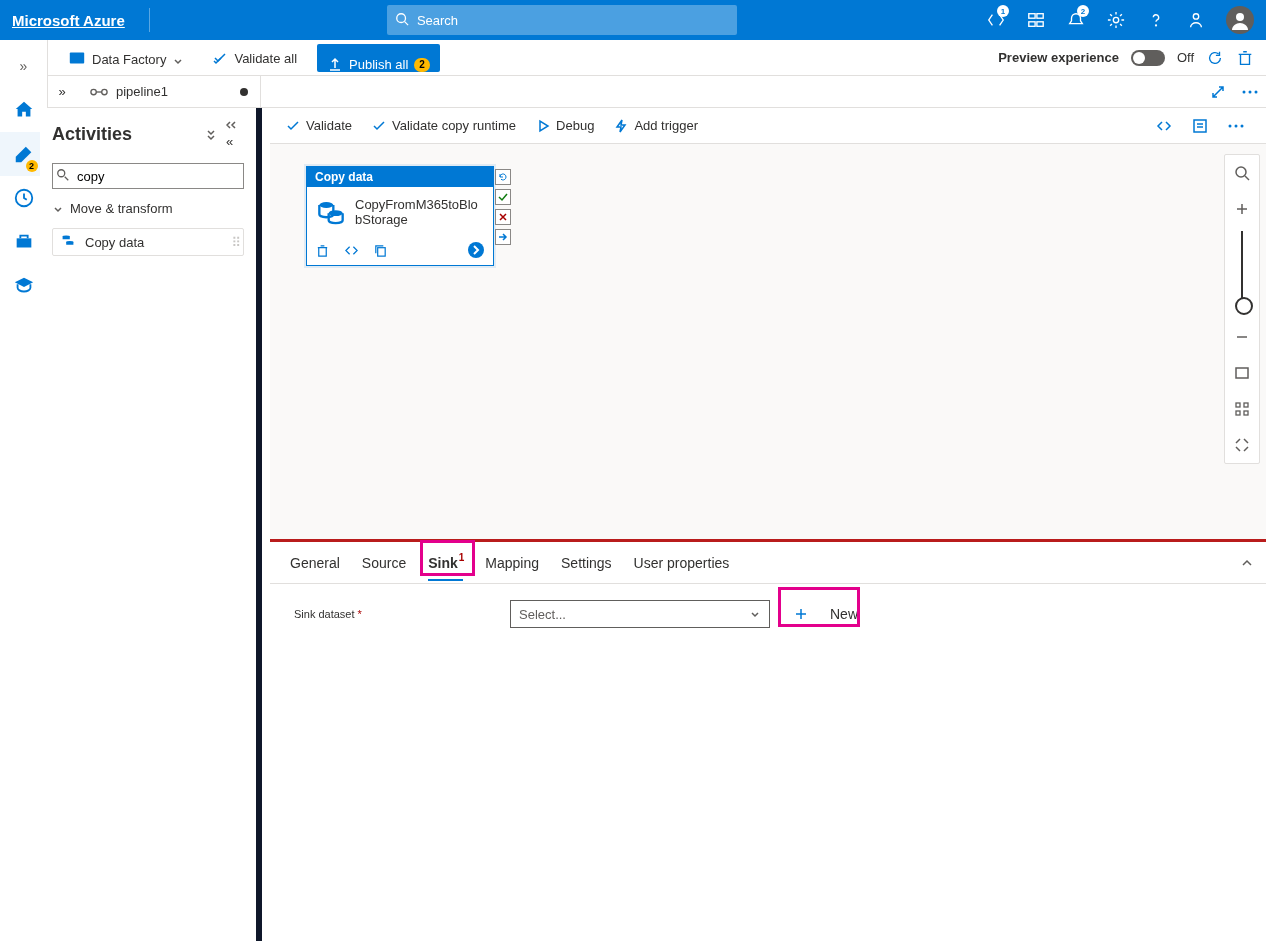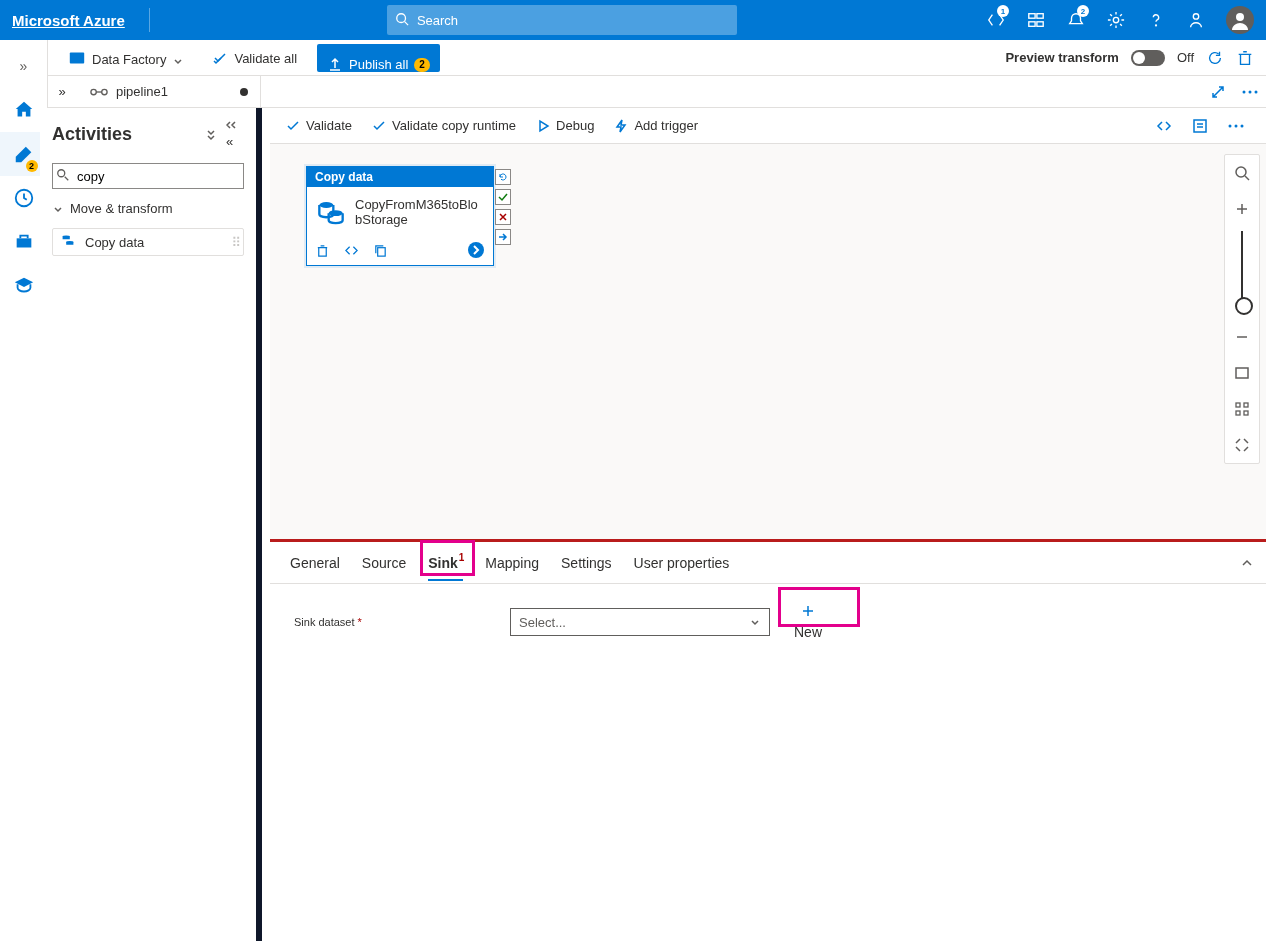--- a/index.html
+++ b/index.html
@@ -88,21 +88,21 @@
 .btabs .sup { color:#a80000; font-size:10px; position:relative; top:-7px; left:1px; }
 .btabs .chev { position:absolute; right:12px; cursor:pointer; }
 .hlbox { position:absolute; border:3px solid #e3008c; pointer-events:none; }
 .hl1 { top:-2px; left:150px; width:55px; height:36px; }
 .hl2 { top:45px; left:508px; width:82px; height:40px; }
 
 .formrow { display:flex; align-items:center; padding:16px 24px; gap:16px; }
 .formrow .flabel { width:200px; font-size:11px; }
 .formrow .req { color:#a80000; }
 .formrow .fsel { border:1px solid #605e5c; height:28px; width:260px; display:flex; align-items:center; justify-content:space-between; padding:0 8px; cursor:pointer; color:#605e5c; font-size:13px; }
-.formrow .newbtn { display:flex; align-items:center; gap:6px; cursor:pointer; font-size:14px; padding:4px 8px;flex-direction:column; }
+.formrow .newbtn { display:flex; align-items:center; gap:22px; cursor:pointer; font-size:14px; padding:4px 8px; }
 
 svg { display:block; }
 </style>
 </head>
 <body>
 
 <div class="top-bar">
   <span class="brand">Microsoft Azure</span>
   <span class="vdiv"></span>
   <div class="spacer"></div>
@@ -216,21 +216,21 @@
     <span>Validate all</span>
   </div>
   <div class="tbtn publish">
     <svg width="16" height="16" viewBox="0 0 16 16" fill="none" stroke="#fff" stroke-width="1.5">
         <path d="M8 12V3M5 6l3-3 3 3M3 14h10"></path>
       </svg>
     <span>Publish all</span>
     <span class="pill">2</span>
   </div>
   <div class="right">
-    <span style="font-weight:600;">Preview transform</span>
+    <span style="font-weight:600;">Preview experience</span>
     <span class="toggle"></span>
     <span>Off</span>
     <span class="ic">
       <svg width="18" height="18" viewBox="0 0 20 20" fill="none" stroke="#0078d4" stroke-width="1.5">
           <path d="M16 10a6 6 0 1 1-2-4.5"></path>
           <path d="M15 3v4h-4"></path>
         </svg>
     </span>
     <span class="ic">
       <svg width="18" height="18" viewBox="0 0 20 20" fill="none" stroke="#0078d4" stroke-width="1.5">

